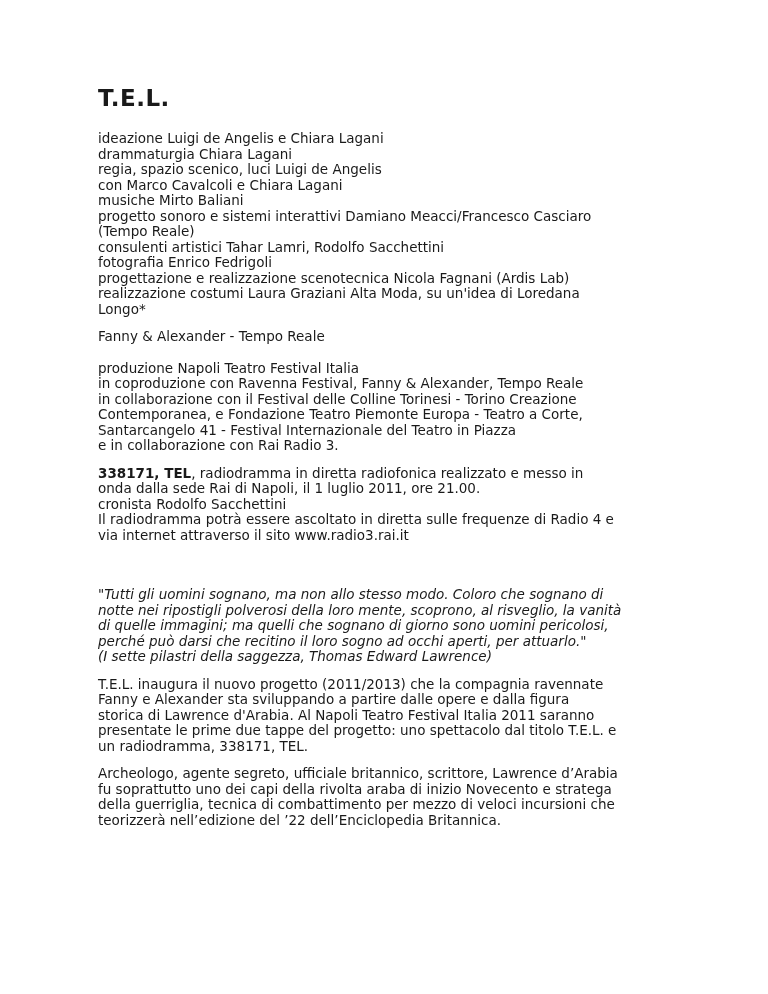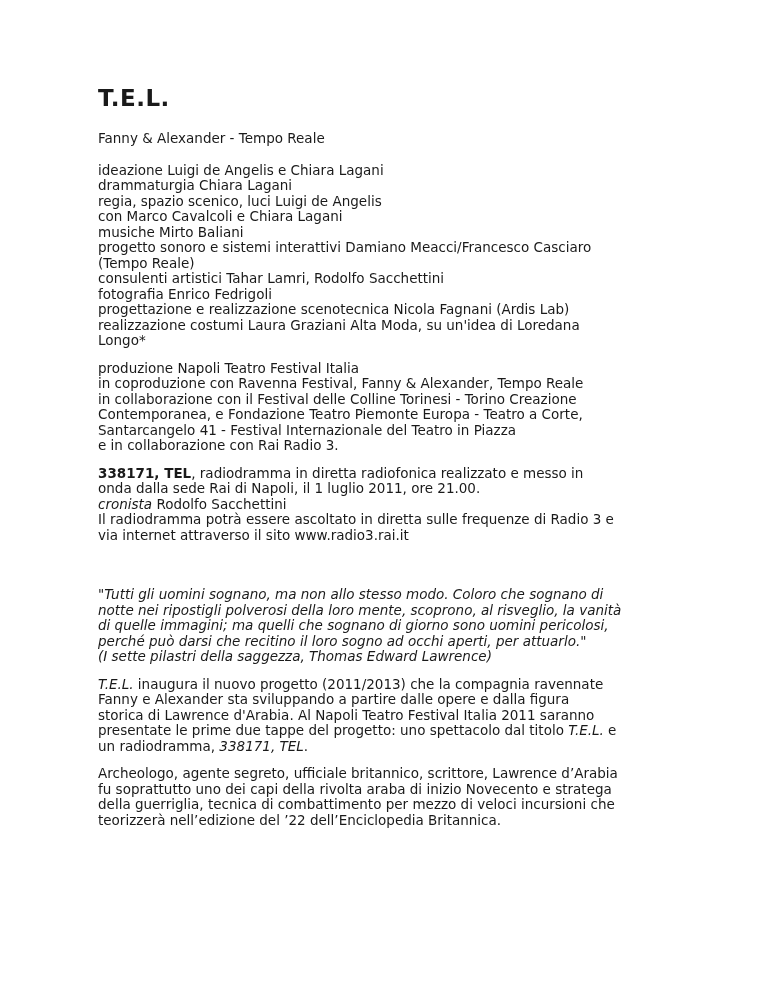--- a/index.html
+++ b/index.html
@@ -32,56 +32,56 @@
     margin: 0 0 12px 0;
   }
   .subtitle {
     margin-bottom: 16px;
   }
   .quote {
     font-style: italic;
     margin-top: 44px;
   }
   .b { font-weight: 700; }
-  .i { font-style: italic; }
+  .i { }
 </style>
 </head>
 <body>
 
 <div class="page">
 
   <div class="doc-title">T.E.L.</div>
-
-  <div class="block subtitle">Fanny &amp; Alexander - Tempo Reale</div>
 
   <div class="block">ideazione Luigi de Angelis e Chiara Lagani
 drammaturgia Chiara Lagani
 regia, spazio scenico, luci Luigi de Angelis
 con Marco Cavalcoli e Chiara Lagani
 musiche Mirto Baliani
 progetto sonoro e sistemi interattivi Damiano Meacci/Francesco Casciaro
 (Tempo Reale)
 consulenti artistici Tahar Lamri, Rodolfo Sacchettini
 fotografia Enrico Fedrigoli
 progettazione e realizzazione scenotecnica Nicola Fagnani (Ardis Lab)
 realizzazione costumi Laura Graziani Alta Moda, su un'idea di Loredana
 Longo*</div>
 
+  <div class="block subtitle">Fanny &amp; Alexander - Tempo Reale</div>
+
   <div class="block">produzione Napoli Teatro Festival Italia
 in coproduzione con Ravenna Festival, Fanny &amp; Alexander, Tempo Reale
 in collaborazione con il Festival delle Colline Torinesi - Torino Creazione
 Contemporanea, e Fondazione Teatro Piemonte Europa - Teatro a Corte,
 Santarcangelo 41 - Festival Internazionale del Teatro in Piazza
 e in collaborazione con Rai Radio 3.</div>
 
 
   <div class="block"><span class="b">338171, TEL</span><span>, radiodramma in diretta radiofonica realizzato e messo in
 onda dalla sede Rai di Napoli, il 1 luglio 2011, ore 21.00.
 </span><span class="i">cronista</span><span> Rodolfo Sacchettini
-Il radiodramma potrà essere ascoltato in diretta sulle frequenze di Radio 3 e
+Il radiodramma potrà essere ascoltato in diretta sulle frequenze di Radio 4 e
 via internet attraverso il sito </span><span>www.radio3.rai.it</span></div>
 
   <div class="block quote">"Tutti gli uomini sognano, ma non allo stesso modo. Coloro che sognano di
 notte nei ripostigli polverosi della loro mente, scoprono, al risveglio, la vanità
 di quelle immagini; ma quelli che sognano di giorno sono uomini pericolosi,
 perché può darsi che recitino il loro sogno ad occhi aperti, per attuarlo."
 (I sette pilastri della saggezza, Thomas Edward Lawrence)</div>
 
   <div class="block"><span class="i">T.E.L.</span><span> inaugura il nuovo progetto (2011/2013) che la compagnia ravennate
 Fanny e Alexander sta sviluppando a partire dalle opere e dalla figura

